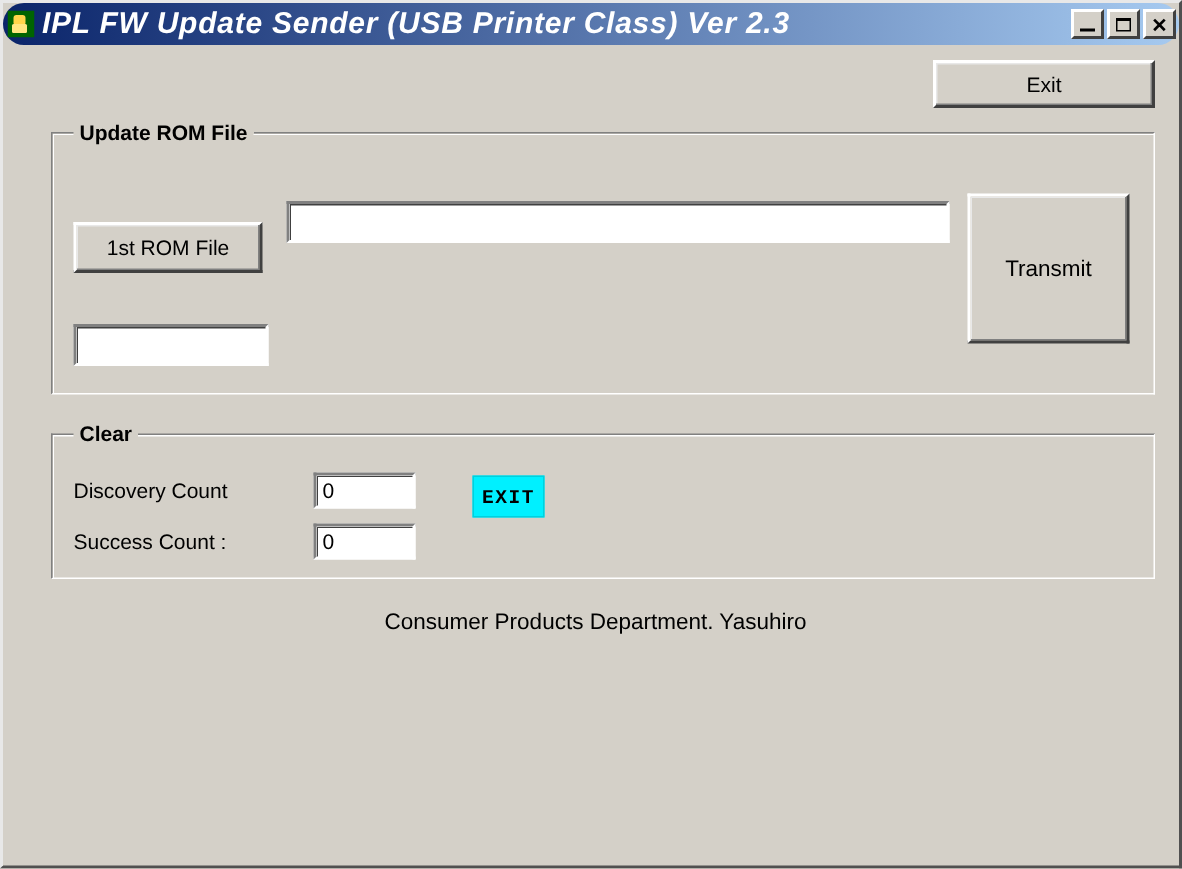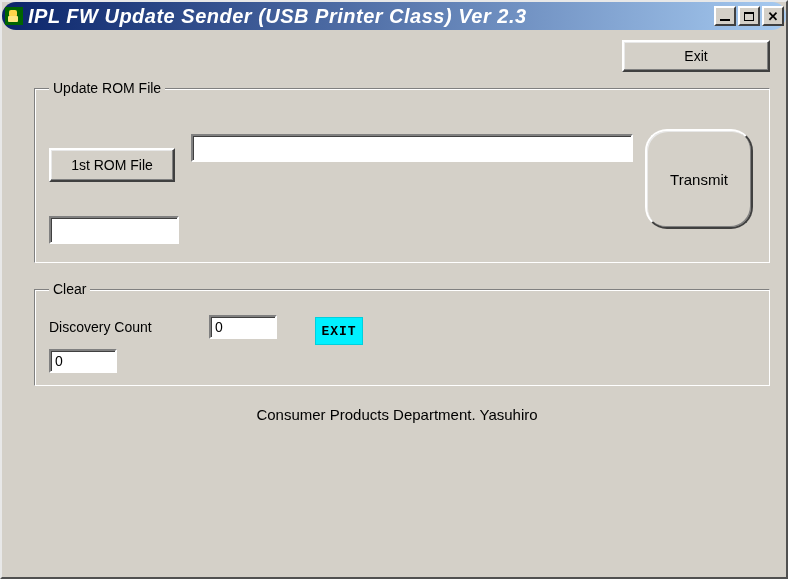--- a/index.html
+++ b/index.html
@@ -97,20 +97,21 @@
     box-shadow: inset 1px 1px 0 #fff;
     margin: 0 0 18px 0;
     padding: 18px 14px 18px 14px;
     position: relative;
   }
   fieldset.groupbox > legend {
     padding: 0 4px;
     font-size: 14px;
     color: #000;
     background: #d4d0c8;
+    font-weight: bold;
   }
 
   .rom-grid {
     display: grid;
     grid-template-columns: 130px 1fr 110px;
     column-gap: 12px;
     row-gap: 34px;
     align-items: center;
   }
   .btn-rom { width: 126px; height: 34px; margin-top: 34px; }
@@ -122,21 +123,20 @@
     box-shadow: inset 1px 1px 0 #404040;
     padding: 2px 4px;
     font-size: 14px;
   }
   .btn-transmit {
     grid-row: 1 / span 2;
     grid-column: 3;
     width: 108px;
     height: 100px;
     font-size: 15px;
-    border-radius: 22px;
   }
 
   .result-top {
     display: flex;
     align-items: flex-start;
   }
   .counts {
     display: grid;
     grid-template-columns: 150px 72px;
     row-gap: 12px;
@@ -258,20 +258,21 @@
       </div>
     </fieldset>
 
     <fieldset class="groupbox" style="padding-bottom:12px;">
       <legend>Clear</legend>
 
       <div class="result-top">
         <div class="counts">
           <label>Discovery Count</label>
           <input class="count-box" type="text" value="0" style="">
+          <label>Success Count :</label>
           <input class="count-box" type="text" value="0" style="">
         </div>
         <div class="exit-badge">EXIT</div>
         <div class="result-spacer"></div>
       </div>
 
     </fieldset>
 
     <div class="footer">Consumer Products Department. Yasuhiro</div>
 

